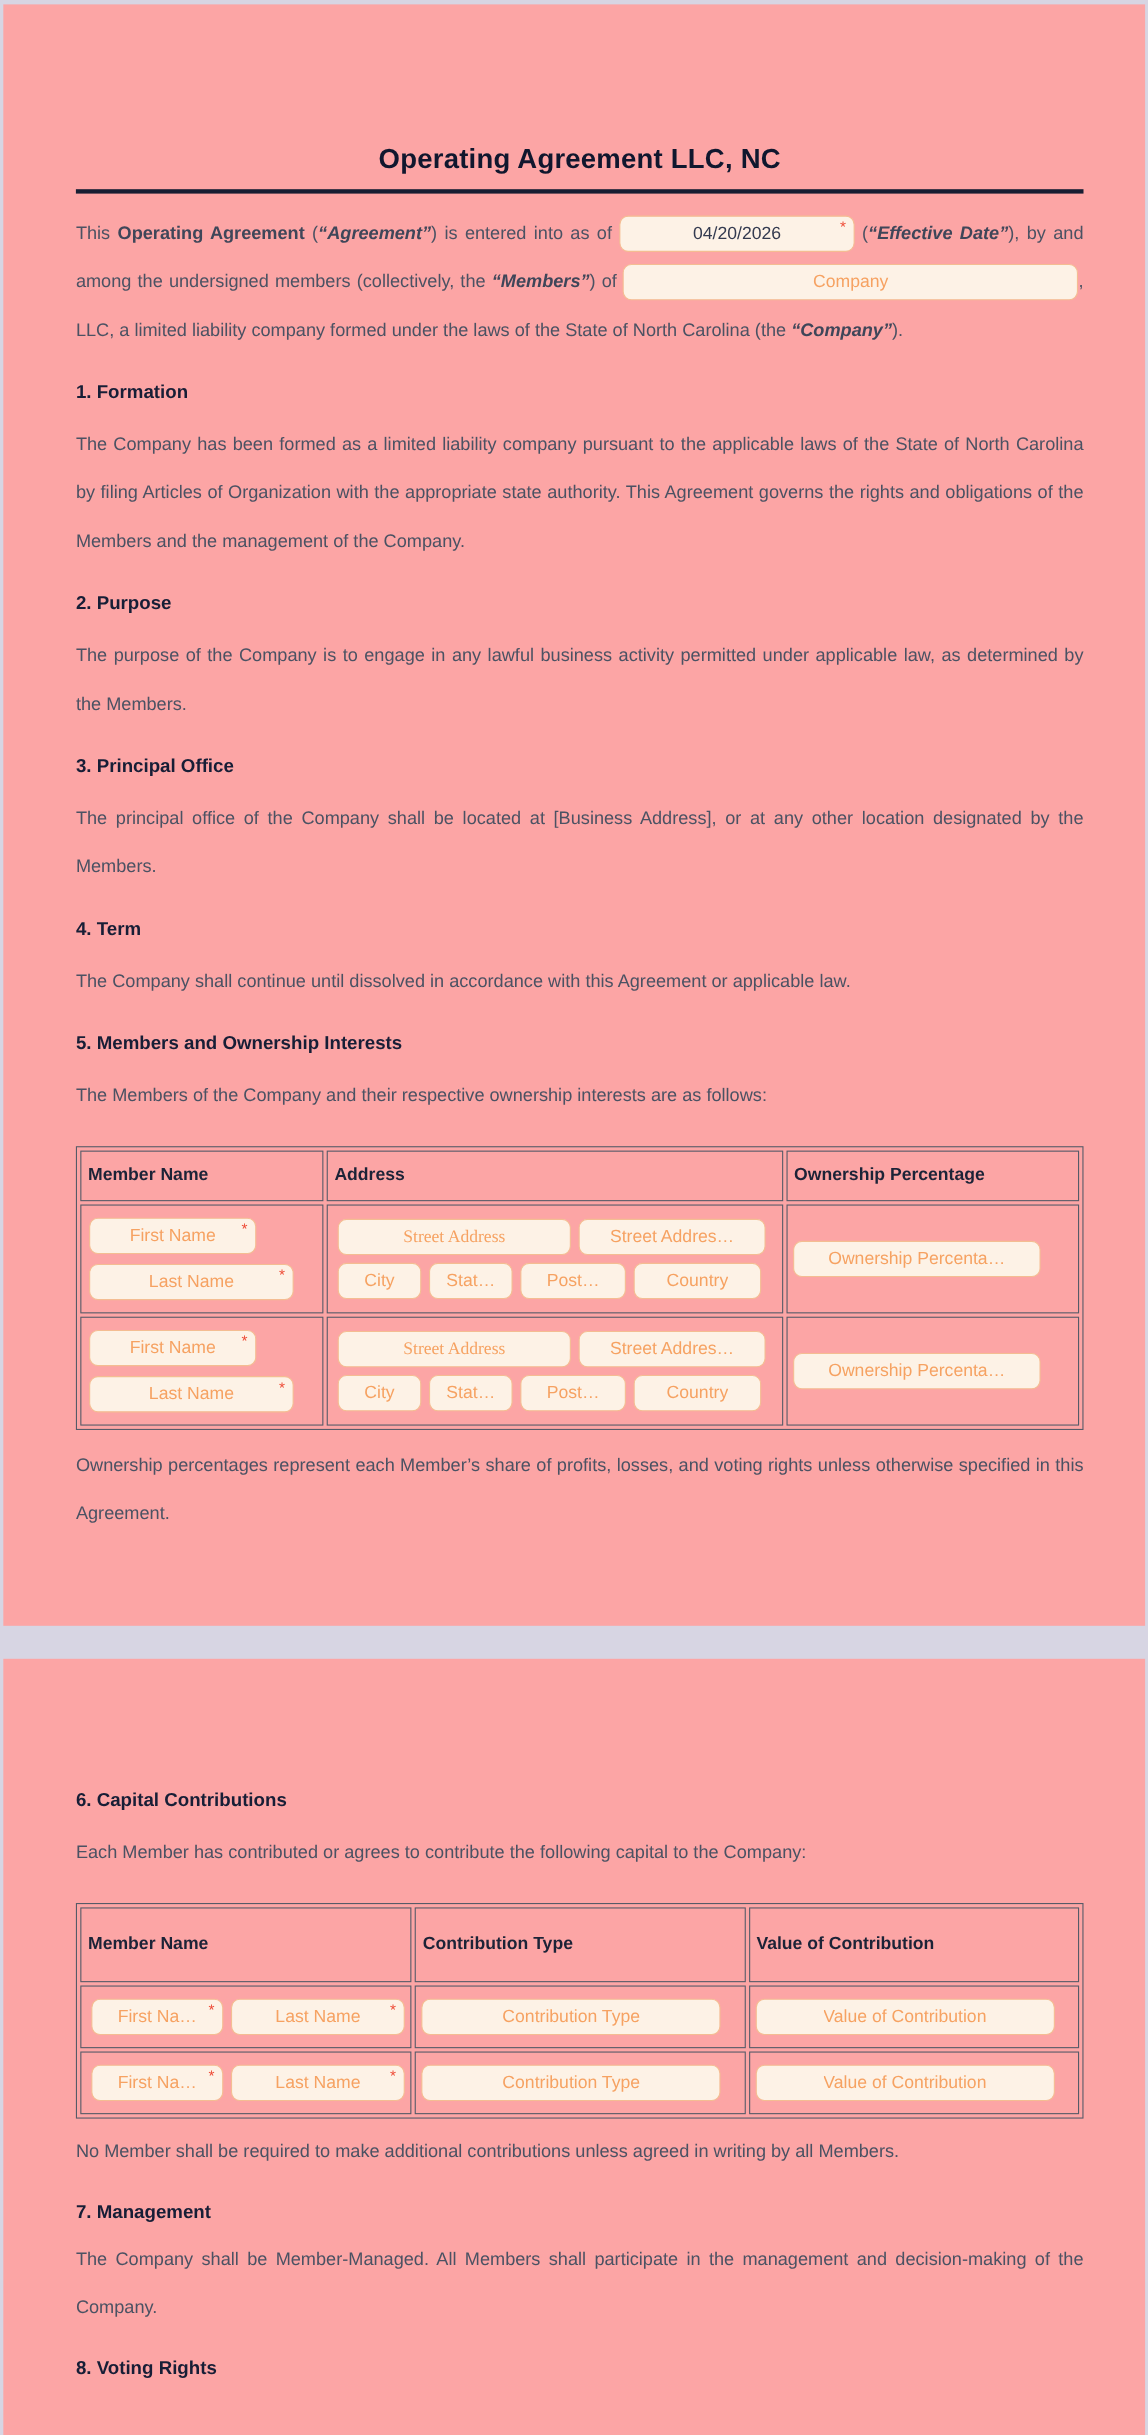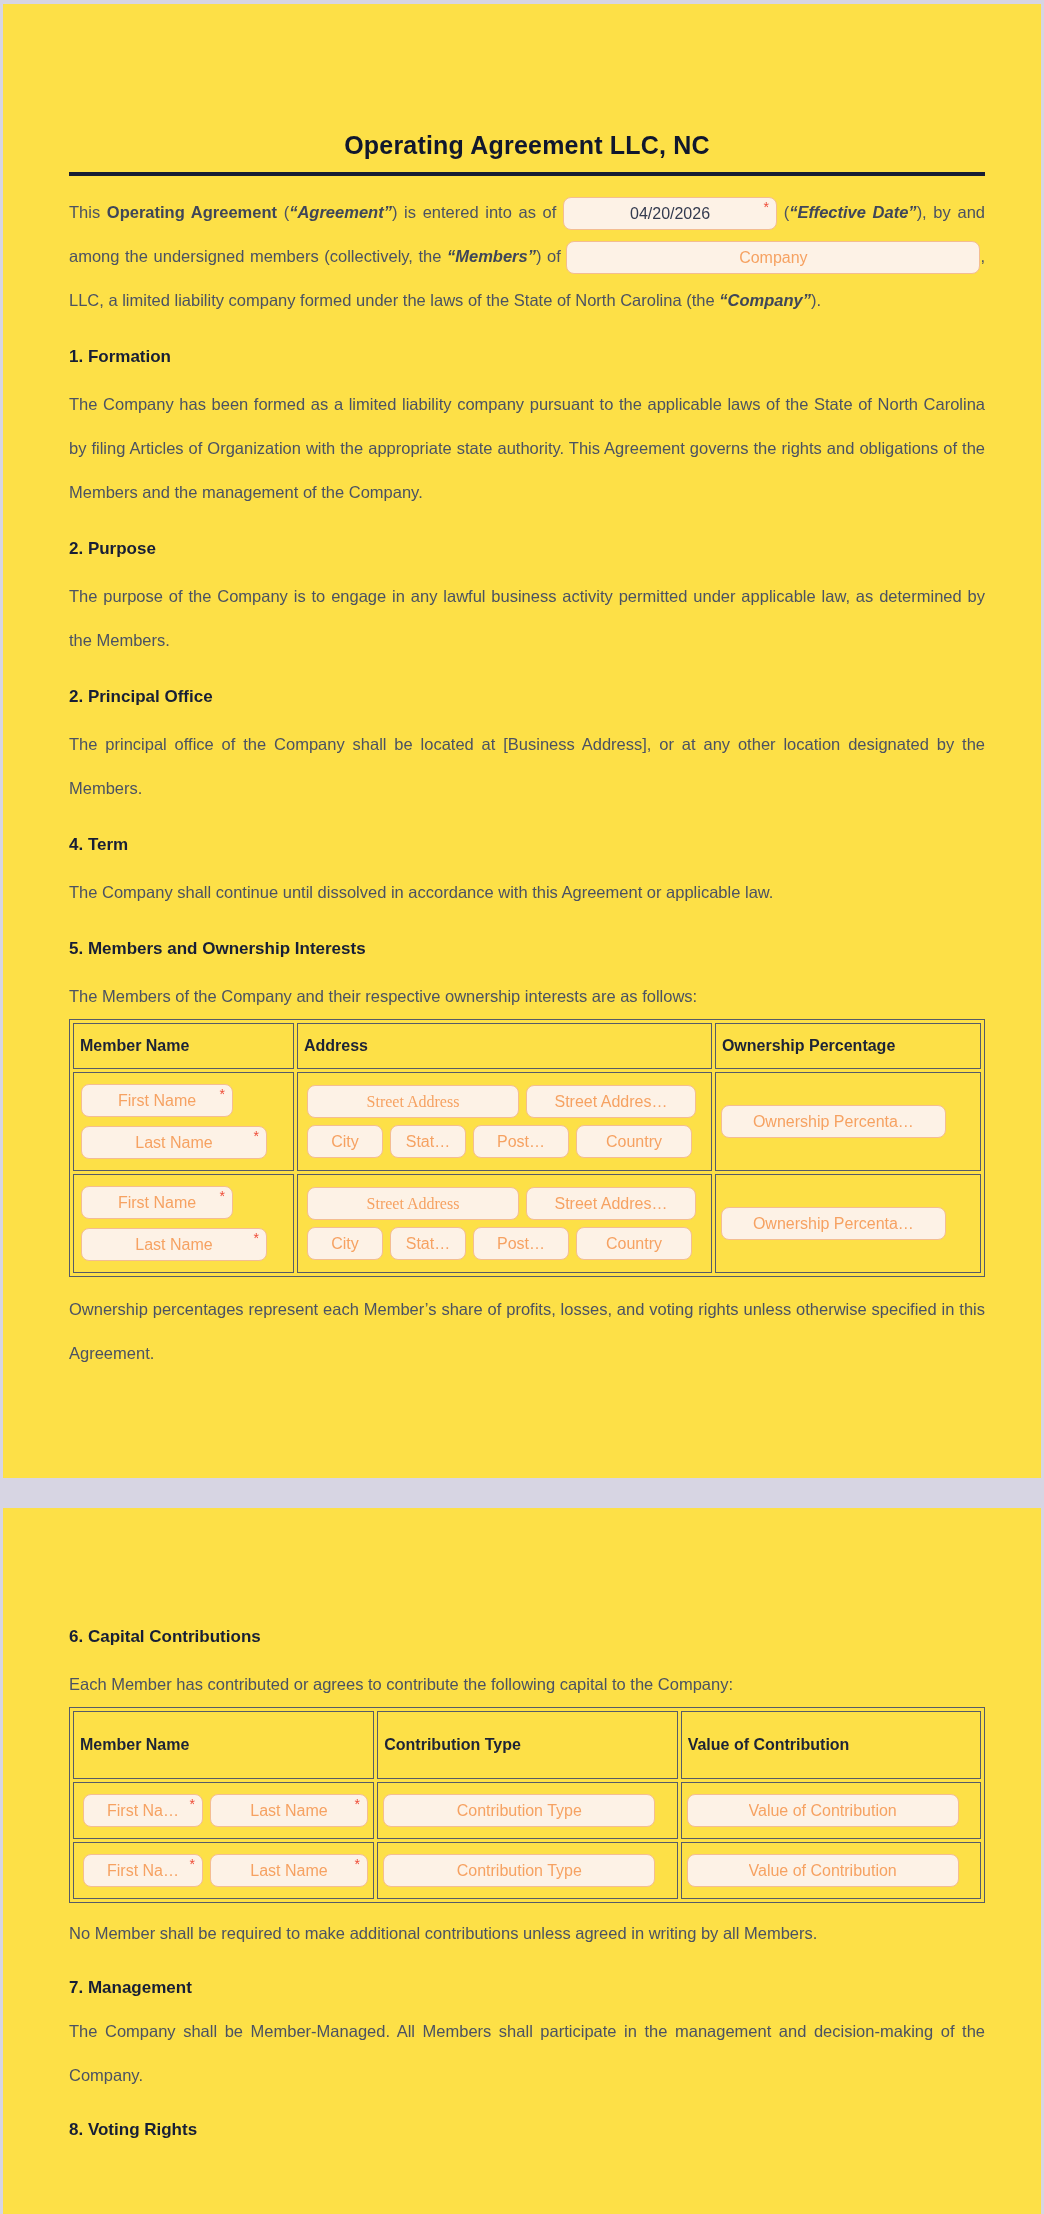--- a/index.html
+++ b/index.html
@@ -3,21 +3,21 @@
 <meta charset="utf-8">
 <style>
   html, body {
     margin: 0; padding: 0;
     width: 1044px; height: 2214px;
     overflow: hidden;
     background: #d7d5e3;
     font-family: "Liberation Sans", sans-serif;
   }
   .page {
-    background: #fde047;
+    background: #fca5a5;
     margin: 0 3px;
     box-sizing: border-box;
     padding-left: 66px;
     padding-right: 56px;
     overflow: hidden;
   }
   .page-1 { margin-top: 4px; height: 1474px; padding-top: 126px; }
   .page-2 { margin-top: 30px; height: 706px; padding-top: 118px; }
 
   .doc-title {
@@ -83,21 +83,21 @@
   .w-date    { width: 214px; }
   .w-company { width: 414px; }
 
   
   table.ftable {
     width: 100%;
     table-layout: fixed;
     border-collapse: separate;
     border-spacing: 3px;
     border: 1px solid #565b68;
-    margin-top: 1px;
+    margin-top: 24px;
   }
   table.ftable th, table.ftable td {
     border: 1px solid #565b68;
     box-sizing: border-box;
     vertical-align: middle;
   }
   table.ftable th {
     text-align: left;
     font-size: 16px;
     font-weight: bold;
@@ -152,21 +152,21 @@
       </span><span> (</span><span class="bi">“Effective Date”</span><span>), by and among the undersigned members (collectively, the </span><span class="bi">“Members”</span><span>) of </span><span class="ffield w-company">
         <span class="fph">Company</span>
       </span><span>, LLC, a limited liability company formed under the laws of the State of North Carolina (the </span><span class="bi">“Company”</span><span>).</span></p>
 
   <h3 class="sec">1. Formation</h3>
   <p class="body">The Company has been formed as a limited liability company pursuant to the applicable laws of the State of North Carolina by filing Articles of Organization with the appropriate state authority. This Agreement governs the rights and obligations of the Members and the management of the Company.</p>
 
   <h3 class="sec">2. Purpose</h3>
   <p class="body">The purpose of the Company is to engage in any lawful business activity permitted under applicable law, as determined by the Members.</p>
 
-  <h3 class="sec">2. Principal Office</h3>
+  <h3 class="sec">3. Principal Office</h3>
   <p class="body">The principal office of the Company shall be located at [Business Address], or at any other location designated by the Members.</p>
 
   <h3 class="sec">4. Term</h3>
   <p class="body">The Company shall continue until dissolved in accordance with this Agreement or applicable law.</p>
 
   <h3 class="sec">5. Members and Ownership Interests</h3>
   <p class="body">The Members of the Company and their respective ownership interests are as follows:</p>
 
   <table class="ftable t1">
     <colgroup>

